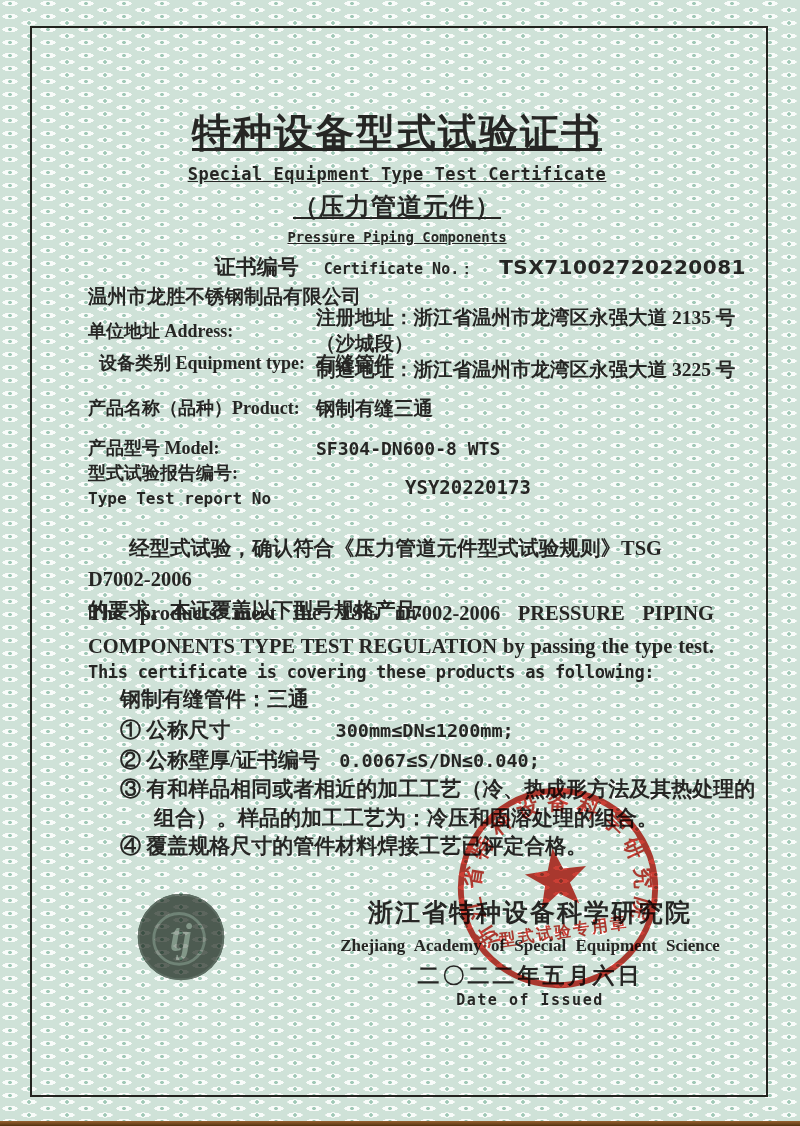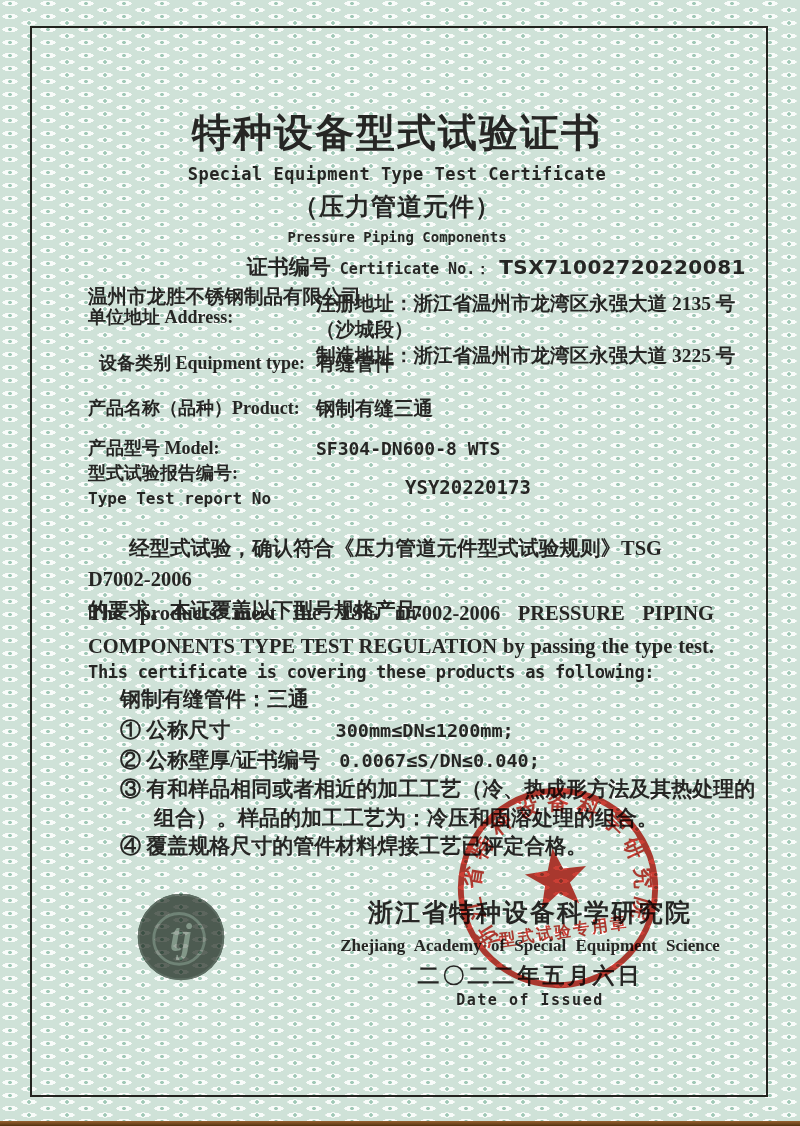--- a/index.html
+++ b/index.html
@@ -9,40 +9,40 @@
     background-color:#cfe2d8;
     background-image:
       radial-gradient(circle 2px at 10px 3.5px, #9fc8b6 0 1.5px, rgba(0,0,0,0) 2px),
       radial-gradient(circle 2px at 29px 10px, #9fc8b6 0 1.5px, rgba(0,0,0,0) 2px),
       radial-gradient(ellipse 12px 4px at 10px 3.5px, #f9fcfa 62%, rgba(0,0,0,0) 66%),
       radial-gradient(ellipse 12px 4px at 29px 10px, #f9fcfa 62%, rgba(0,0,0,0) 66%);
     background-size:38px 13px;
   }
   .frame{position:absolute;left:30px;top:26px;width:734px;height:1067px;border:2.5px solid #23231f;}
   .abs{position:absolute;}
-  .ctr{left:30px;width:734px;text-align:center;}
+  .ctr{left:30px;width:734px;text-align:center;text-decoration:underline;}
   .mono{font-family:"DejaVu Sans Mono","Liberation Mono",monospace;}
   .serif{font-family:"Liberation Serif",serif;}
 
   .title-cn{top:106px;font-size:39px;font-weight:700;letter-spacing:2px;}
   .title-en{top:164px;font-size:17px;letter-spacing:0.5px;font-weight:600;}
   .subtitle-cn{top:190px;font-size:25px;font-weight:700;letter-spacing:1px;}
   .subtitle-en{top:229px;font-size:14px;font-weight:600;}
 
-  .cert-line{top:253px;left:30px;width:734px;display:flex;justify-content:flex-end;align-items:baseline;padding-right:18px;box-sizing:border-box;gap:9px;}
+  .cert-line{top:253px;left:30px;width:734px;display:flex;justify-content:flex-end;align-items:baseline;padding-right:18px;box-sizing:border-box;gap:25px;}
   .cert-label-cn{font-size:21px;font-weight:600;}
   .cert-label-en{font-size:15px;font-weight:600;}
   .cert-no{font-family:"DejaVu Sans","Liberation Sans",sans-serif;font-size:20px;font-weight:700;letter-spacing:0.5px;}
 
   .row{position:absolute;left:88px;width:650px;display:flex;align-items:flex-start;}
   .row .lbl{flex:none;width:228px;font-size:18px;font-weight:600;line-height:25px;}
   .row .lbl .mono-part{font-size:16px;}
   .row .val{font-size:19.5px;font-weight:600;line-height:26px;}
   .r1{top:284px;}
-  .r2{top:291px;}
+  .r2{top:305px;}
   .r2 .lbl{padding-top:14px;}
   .r3{top:351px;text-align:center;}
   .r4{top:396px;}
   .r5{top:436px;}
   .r5 .val{font-family:"DejaVu Sans Mono","Liberation Mono",monospace;font-size:18px;font-weight:700;}
   .r6{top:461px;gap:41px;}
   .r6 .lbl div{line-height:25px;}
   .r6 .val{margin-left:48px;padding-top:13px;font-family:"DejaVu Sans Mono","Liberation Mono",monospace;font-size:19px;font-weight:700;}
 
   .para-cn{top:533px;left:88px;width:632px;font-size:20.5px;font-weight:600;line-height:31px;}

